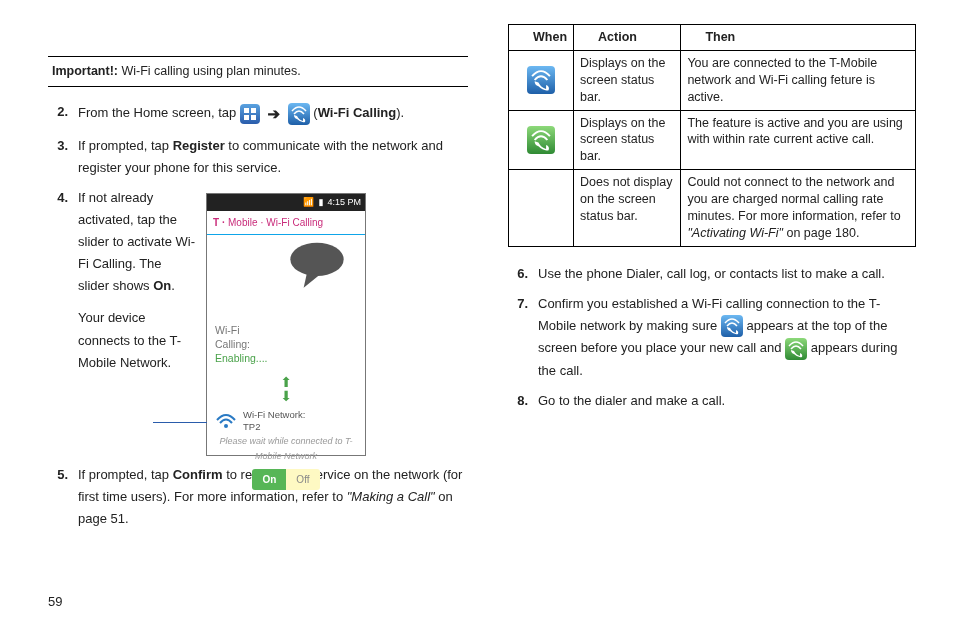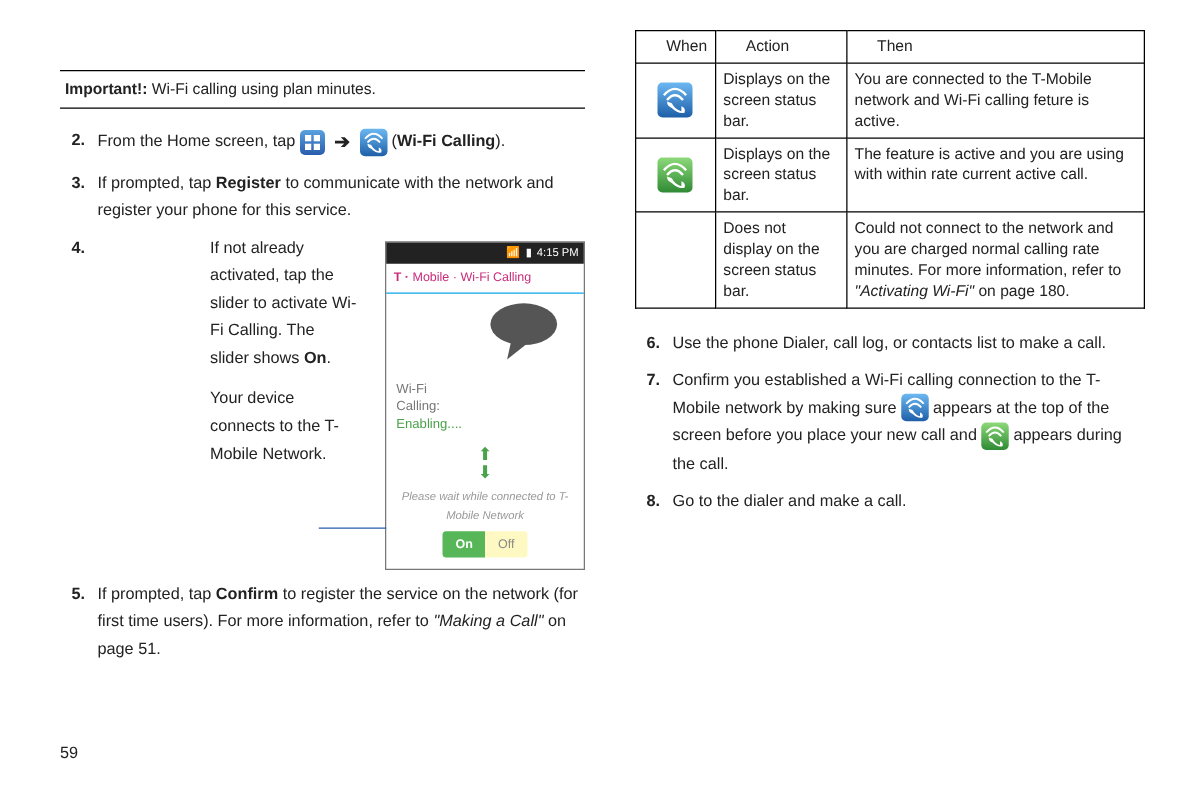--- a/index.html
+++ b/index.html
@@ -57,21 +57,21 @@
   .apps-icon svg { width: 14px; height: 14px; }
   .wifi-call-blue {
     width: 22px; height: 22px;
     background: linear-gradient(#6cb8f2,#1e5fa8);
   }
   .wifi-call-green {
     width: 22px; height: 22px;
     background: linear-gradient(#8dd97a,#2f8a34);
   }
   .arrow { font-weight: bold; font-size: 15px; padding: 0 4px; vertical-align: middle;}
-  .step4-wrap { display: flex; gap: 22px; justify-content: flex-end; }
+  .step4-wrap { display: flex; gap: 10px; }
   .step4-text { width: 118px; flex: none; }
   .annot {
     width: 72px; flex:none;
     font-size: 11.5px;
     text-align: right;
     padding-top: 140px;
     line-height: 1.3;
   }
   .phone-shot {
     width: 160px;
@@ -94,21 +94,21 @@
   .phone-title {
     color: #c92b7a;
     padding: 3px 6px;
     border-bottom: 1px solid #0ea5e9;
     font-size: 10px;
   }
   .phone-body { padding: 6px 8px 2px; position: relative; height: 220px; }
   .speech {
     position: absolute; right: 12px; top: 6px; width: 72px; height: 50px;
   }
-  .wifi-label { margin-top: 64px; color: #777; font-size: 10.5px; line-height:1.3;}
+  .wifi-label { margin-top: 83px; color: #777; font-size: 10.5px; line-height:1.3;}
   .wifi-label .g { color: #4aa24a; }
   .arrows-v { text-align: center; margin: 10px 0 6px; color:#4aa24a; font-size:14px; line-height:1;}
   .net-row { display:flex; align-items:center; gap:6px; margin-top:4px;}
   .net-row .wifi-sm { width:22px; height:18px; }
   .net-row .nettxt { font-size:9.5px; color:#555; line-height:1.2;}
   .connecting { font-style: italic; color:#999; font-size:9px; margin-top:2px; text-align:center;}
   .toggle { display:flex; justify-content:center; margin-top:4px;}
   .toggle .on { background:#57b657; color:#fff; padding:2px 10px; border-radius:3px 0 0 3px; font-size:10px; font-weight:bold;}
   .toggle .off { background:#fef9c3; color:#888; padding:2px 10px; border-radius:0 3px 3px 0; font-size:10px;}
   .annot-line {
@@ -125,21 +125,21 @@
     font-size: 12.5px;
     margin-bottom: 16px;
   }
   table.wt th, table.wt td {
     border: 1px solid #000;
     padding: 4px 6px;
     vertical-align: top;
     text-align: left;
     line-height: 1.35;
   }
-  table.wt th { font-weight: normal; padding-left: 24px; }
+  table.wt th { font-weight: bold; padding-left: 24px; }
   table.wt td.icon-cell { width: 38px; text-align:center; vertical-align: middle; }
   .page-num { position: absolute; left: 48px; bottom: 23px; font-size: 13px; }
 </style>
 </head>
 <body>
 
 <div class="col col-left">
 
   <div class="important-box">
     <span class="lbl">Important!:</span>
@@ -199,20 +199,31 @@
             <svg class="speech" viewBox="0 0 72 60">
               <ellipse cx="36" cy="22" rx="32" ry="20" fill="#555"></ellipse>
               <path d="M24 38 L20 56 L40 40 Z" fill="#555"></path>
             </svg>
             <div class="wifi-label">
               <div>Wi-Fi</div>
               <div>Calling:</div>
               <div class="g">Enabling....</div>
             </div>
             <div class="arrows-v">⬆<br>⬇</div>
+            <div class="net-row">
+              <svg class="wifi-sm" viewBox="0 0 22 18">
+                  <path d="M2 8 Q11 -2 20 8" stroke="#2a7ac4" stroke-width="2" fill="none"></path>
+                  <path d="M5 11 Q11 4 17 11" stroke="#2a7ac4" stroke-width="2" fill="none"></path>
+                  <circle cx="11" cy="14" r="2" fill="#2a7ac4"></circle>
+                </svg>
+              <div class="nettxt">
+                  <div>Wi-Fi Network:</div>
+                  <div>TP2</div>
+                </div>
+            </div>
             <div class="connecting">Please wait while connected to T-Mobile Network</div>
             <div class="toggle">
               <span class="on">On</span>
               <span class="off">Off</span>
             </div>
           </div>
         </div>
       </div>
     </li>
 

